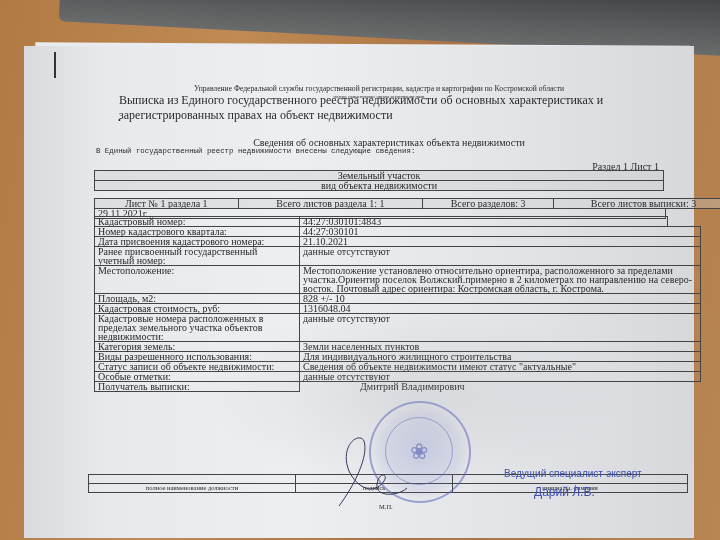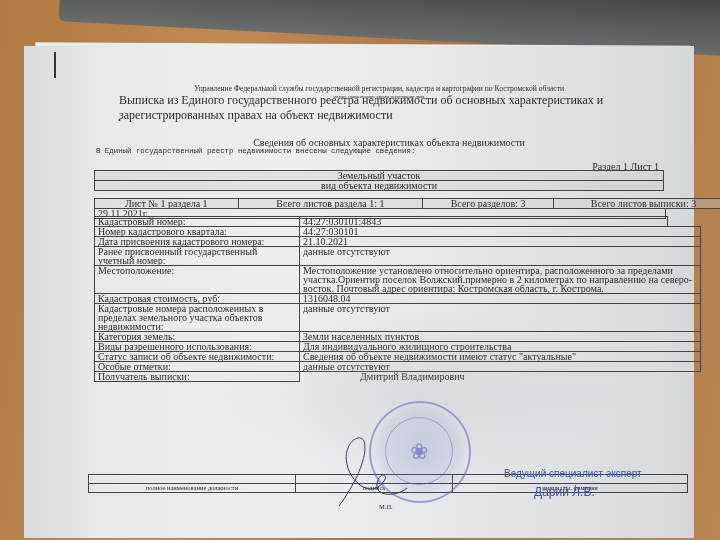--- a/index.html
+++ b/index.html
@@ -135,20 +135,24 @@
     </tr>
     <tr>
       <td class="l">Ранее присвоенный государственный учетный номер:</td>
       <td>данные отсутствуют</td>
     </tr>
     <tr>
       <td class="l">Местоположение:</td>
       <td style="height:27px;">Местоположение установлено относительно ориентира, расположенного за пределами участка.Ориентир поселок Волжский.примерно в 2 километрах по направлению на северо-восток. Почтовый адрес ориентира: Костромская область, г. Кострома.</td>
     </tr>
     <tr>
+      <td class="l">Площадь, м2:</td>
+      <td>828 +/- 10</td>
+    </tr>
+    <tr>
       <td class="l">Кадастровая стоимость, руб:</td>
       <td>1316048.04</td>
     </tr>
     <tr>
       <td class="l">Кадастровые номера расположенных в пределах земельного участка объектов недвижимости:</td>
       <td>данные отсутствуют</td>
     </tr>
     <tr>
       <td class="l">Категория земель:</td>
       <td>Земли населенных пунктов</td>

